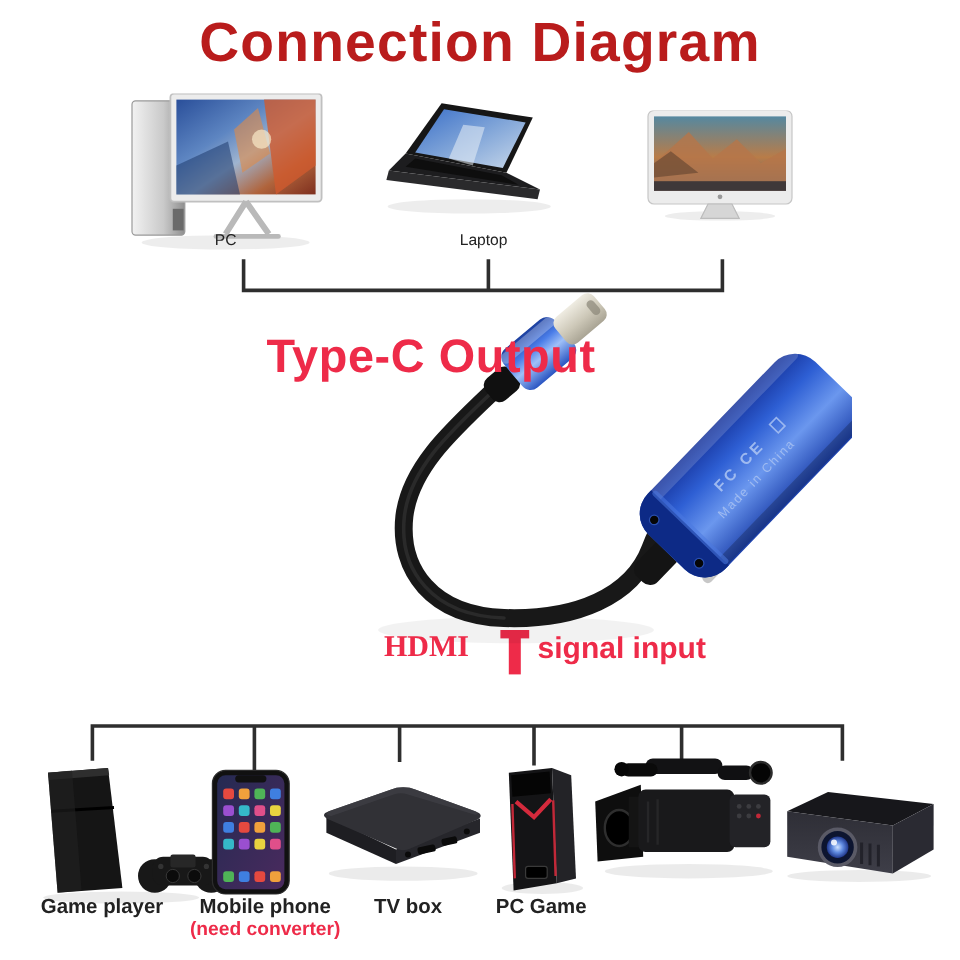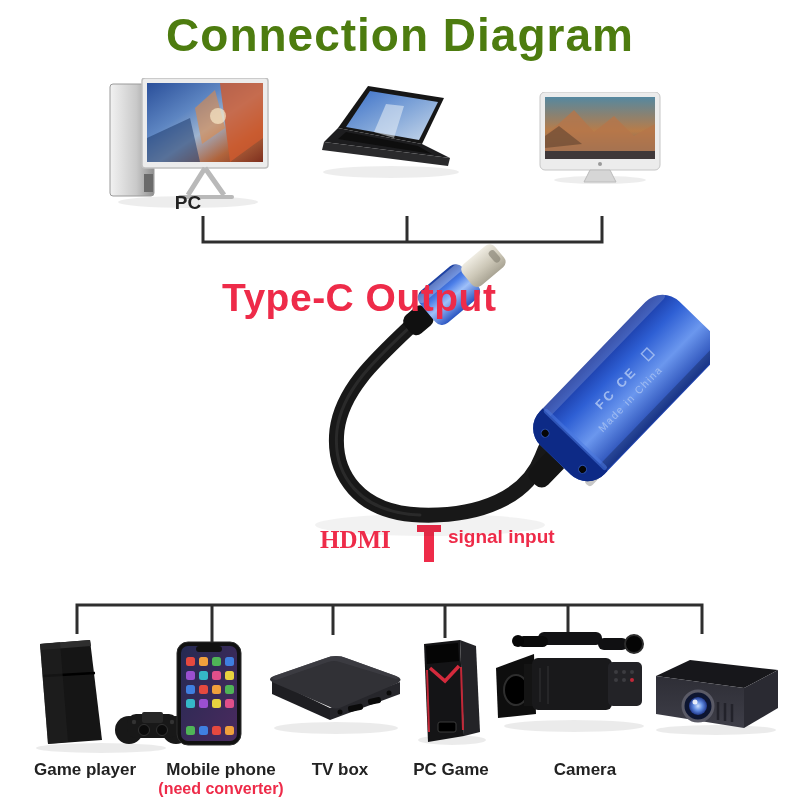--- a/index.html
+++ b/index.html
@@ -1,26 +1,26 @@
 <!DOCTYPE html>
 <html style="--accent: #ee2b49; --label: #222222;"><head>
 <meta charset="utf-8">
 <style>
   html,body{margin:0;padding:0;background:#fff;}
   #canvas{position:relative;width:800px;height:800px;background:#fff;overflow:hidden;
           font-family:"Liberation Sans","DejaVu Sans",sans-serif;}
   .abs{position:absolute;}
   #title{top:8px;left:0;width:800px;text-align:center;font-size:46px;font-weight:700;
-         letter-spacing:1px;color:#4d7c0f;}
-  .dev-label{font-size:19px;font-weight:700;color:var(--label,#222);text-align:center;}
-  .dev-label-sm{font-size:17px;font-weight:700;color:var(--label,#222);text-align:center;line-height:1.15;margin-top:14px;}
+         letter-spacing:1px;color:#b91c1c;}
+  .dev-label{font-size:13px;font-weight:400;color:var(--label,#222);text-align:center;}
+  .dev-label-sm{font-size:17px;font-weight:700;color:var(--label,#222);text-align:center;line-height:1.15;}
   .red-text{color:var(--accent,#ee2b49);font-weight:700;}
   .typec-label{top:276px;left:222px;font-size:39px;letter-spacing:.5px;}
   .hdmi-left{top:526px;left:320px;font-size:25px;font-family:Liberation Serif, serif;}
-  .hdmi-right{top:526px;left:448px;font-size:19px;}
+  .hdmi-right{top:526px;left:448px;font-size:25px;}
   .note{display:block;font-size:16px;color:var(--accent,#ee2b49);font-weight:700;}
   svg{display:block;}
 </style>
 </head>
 <body>
 
 <div id="canvas">
 
   <div id="title" class="abs">Connection Diagram</div>
 
@@ -81,20 +81,21 @@
     <rect x="6" y="0" width="120" height="78" rx="5" fill="#ececec" stroke="#c6c6c6"></rect>
     <rect x="11" y="5" width="110" height="62" fill="url(#macScreen)"></rect>
     <polygon points="11,44 40,18 60,40 80,24 100,44 121,32 121,67 11,67" fill="#b5764a" opacity=".8"></polygon>
     <polygon points="25,34 48,52 11,56 11,44" fill="#6b4a33" opacity=".7"></polygon>
     <rect x="11" y="59" width="110" height="8" fill="#2e2e35" opacity=".85"></rect>
     <circle cx="66" cy="72" r="2" fill="#9a9a9a"></circle>
     <polygon points="56,78 76,78 82,90 50,90" fill="#d6d6d6" stroke="#bcbcbc"></polygon>
   </svg>
 
   <div class="abs dev-label" style="left:128px;top:192px;width:120px">PC</div>
+  <div class="abs dev-label" style="left:343px;top:192px;width:120px">Laptop</div>
 
   <svg class="abs" style="left:0;top:0" width="800" height="800" viewBox="0 0 800 800" pointer-events="none">
     <path d="M203 216 L203 242 L602 242 L602 216 M407 216 L407 242" stroke="#2e2e2e" stroke-width="3" fill="none"></path>
     <path d="M77 634 L77 605 L702 605 L702 634 M212 605 L212 645 M333 605 L333 635 M445 605 L445 638 M568 605 L568 637" stroke="#2e2e2e" stroke-width="3" fill="none"></path>
     <g>
       <rect x="417" y="525" width="24" height="7" fill="#ee2b49"></rect>
       <rect x="424" y="525" width="10" height="37" fill="#ee2b49"></rect>
     </g>
   </svg>
 
@@ -279,17 +280,14 @@
   <div class="abs dev-label-sm" style="left:270px;top:746px;width:140px">
     <span>TV box</span>
   </div>
   <div class="abs dev-label-sm" style="left:151px;top:746px;width:140px">
     <span>Mobile phone</span>
     <span class="note">(need converter)</span>
   </div>
   <div class="abs dev-label-sm" style="left:381px;top:746px;width:140px">
     <span>PC Game</span>
   </div>
-  <div class="abs dev-label-sm" style="left:515px;top:746px;width:140px">
-    <span>Camera</span>
-  </div>
 
 </div>
 
 </body></html>

